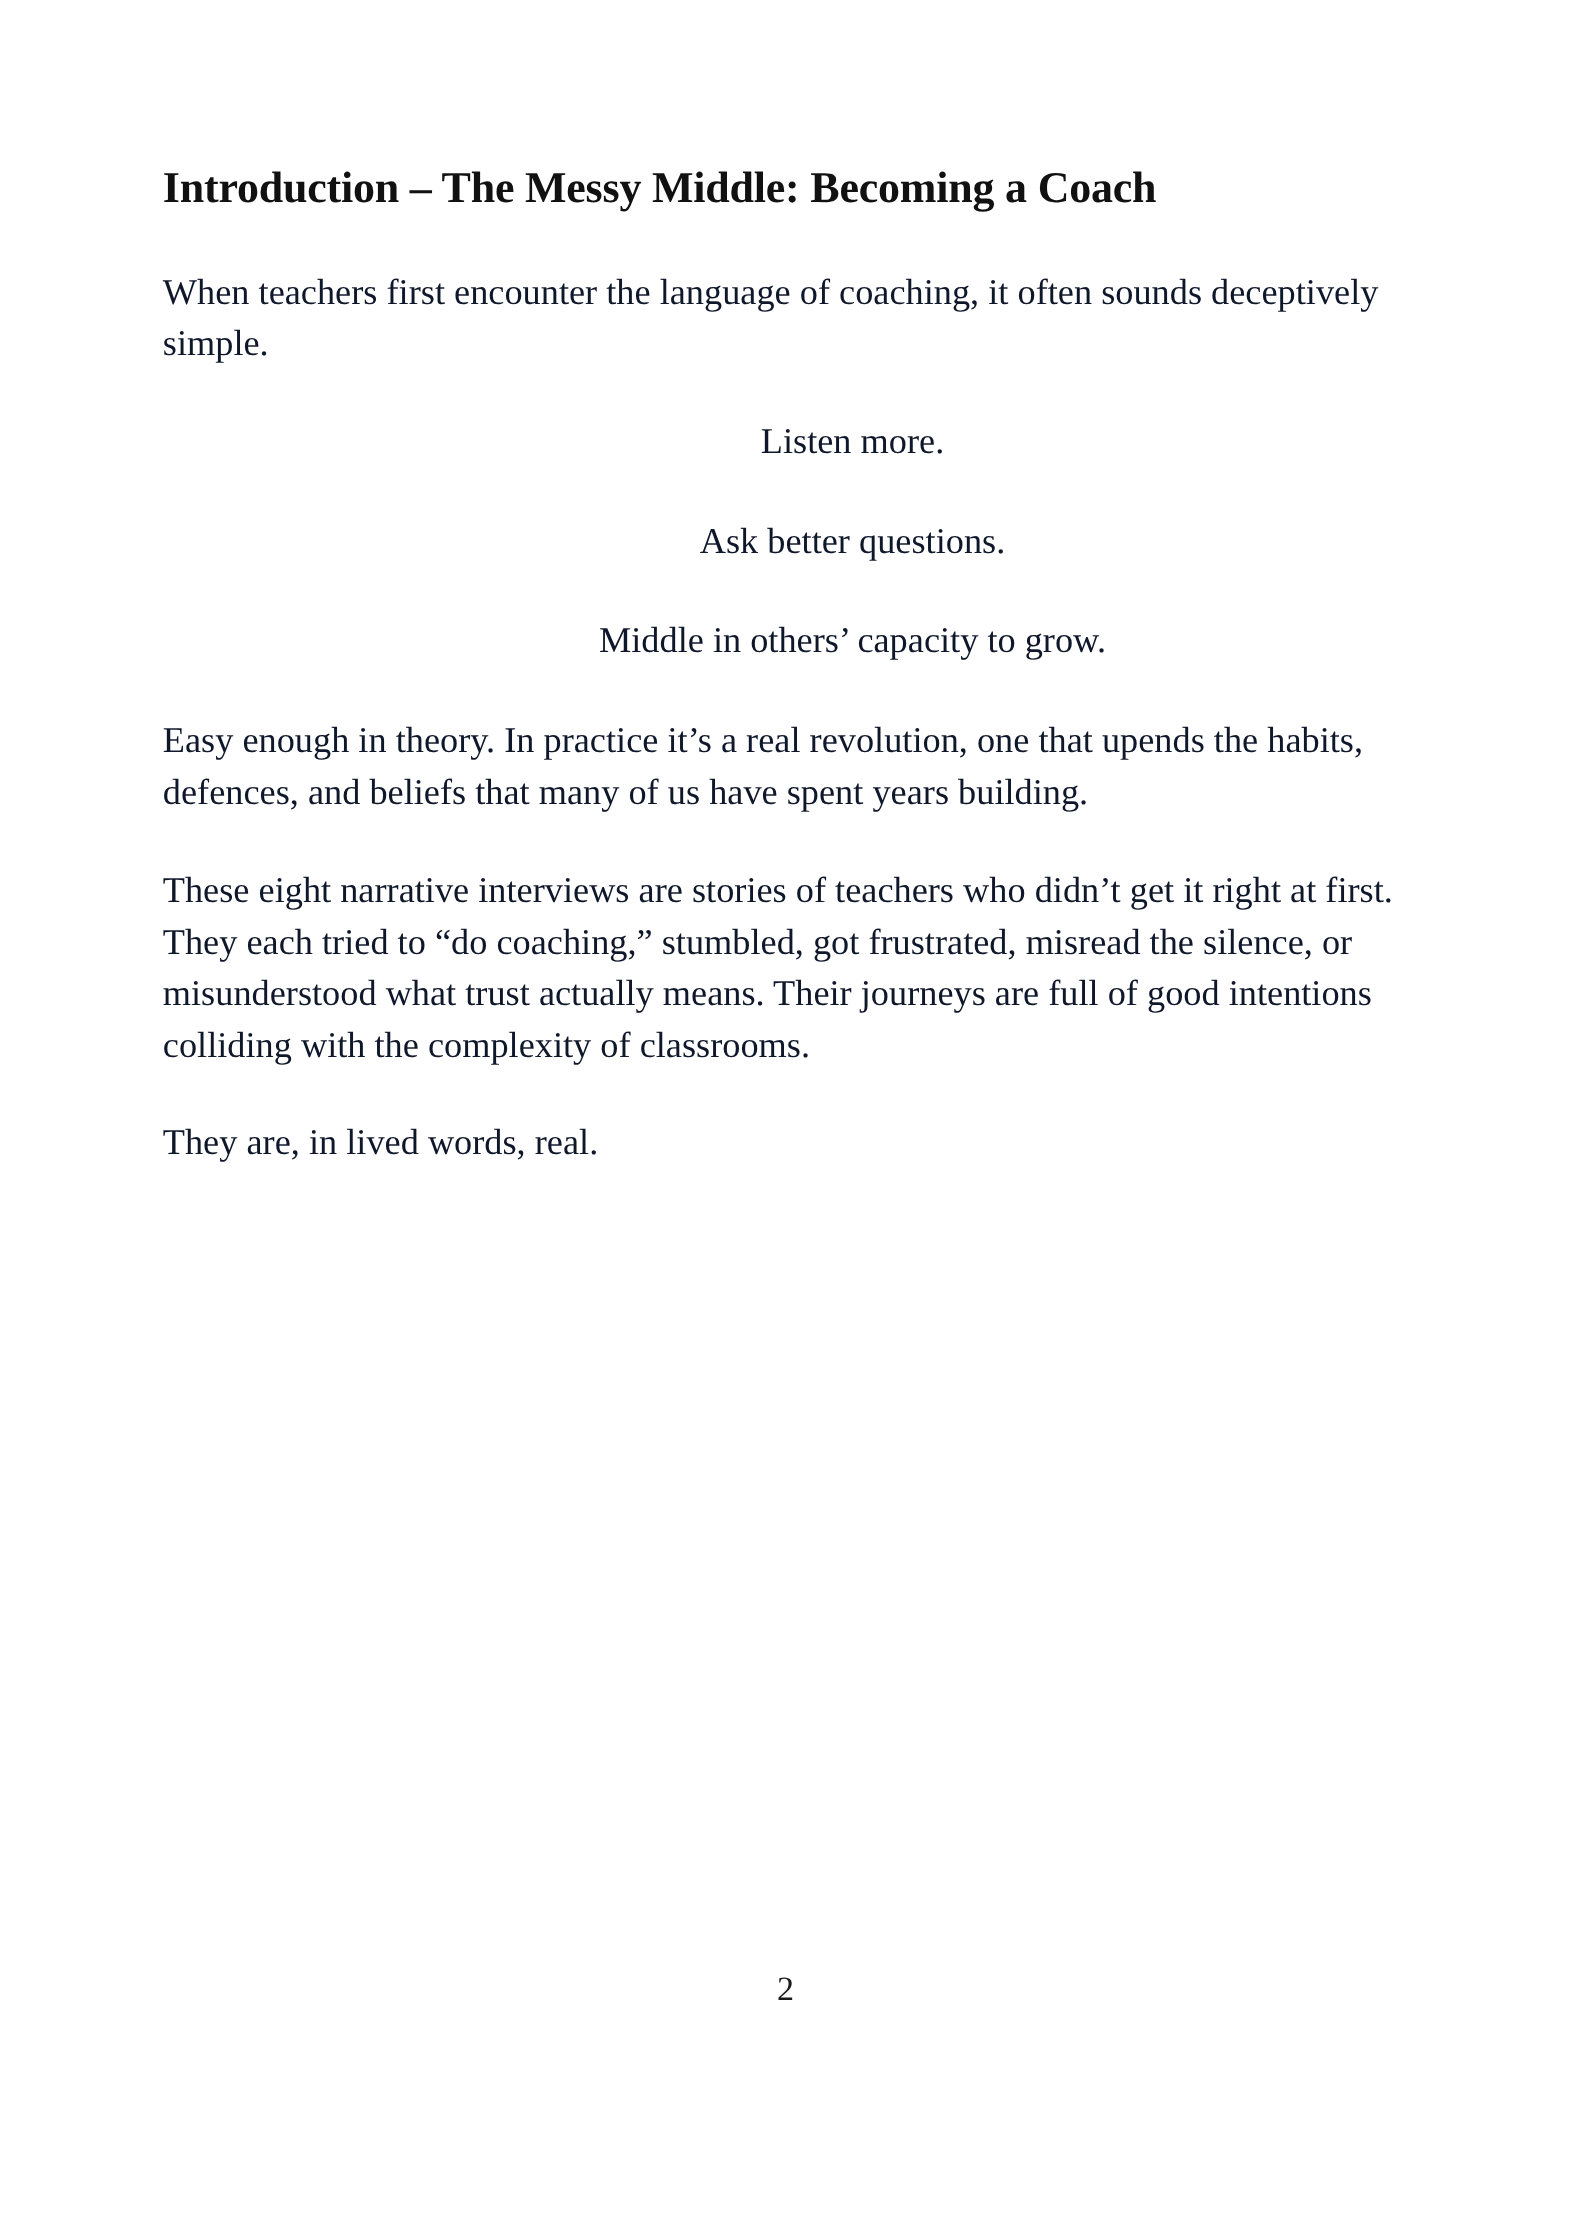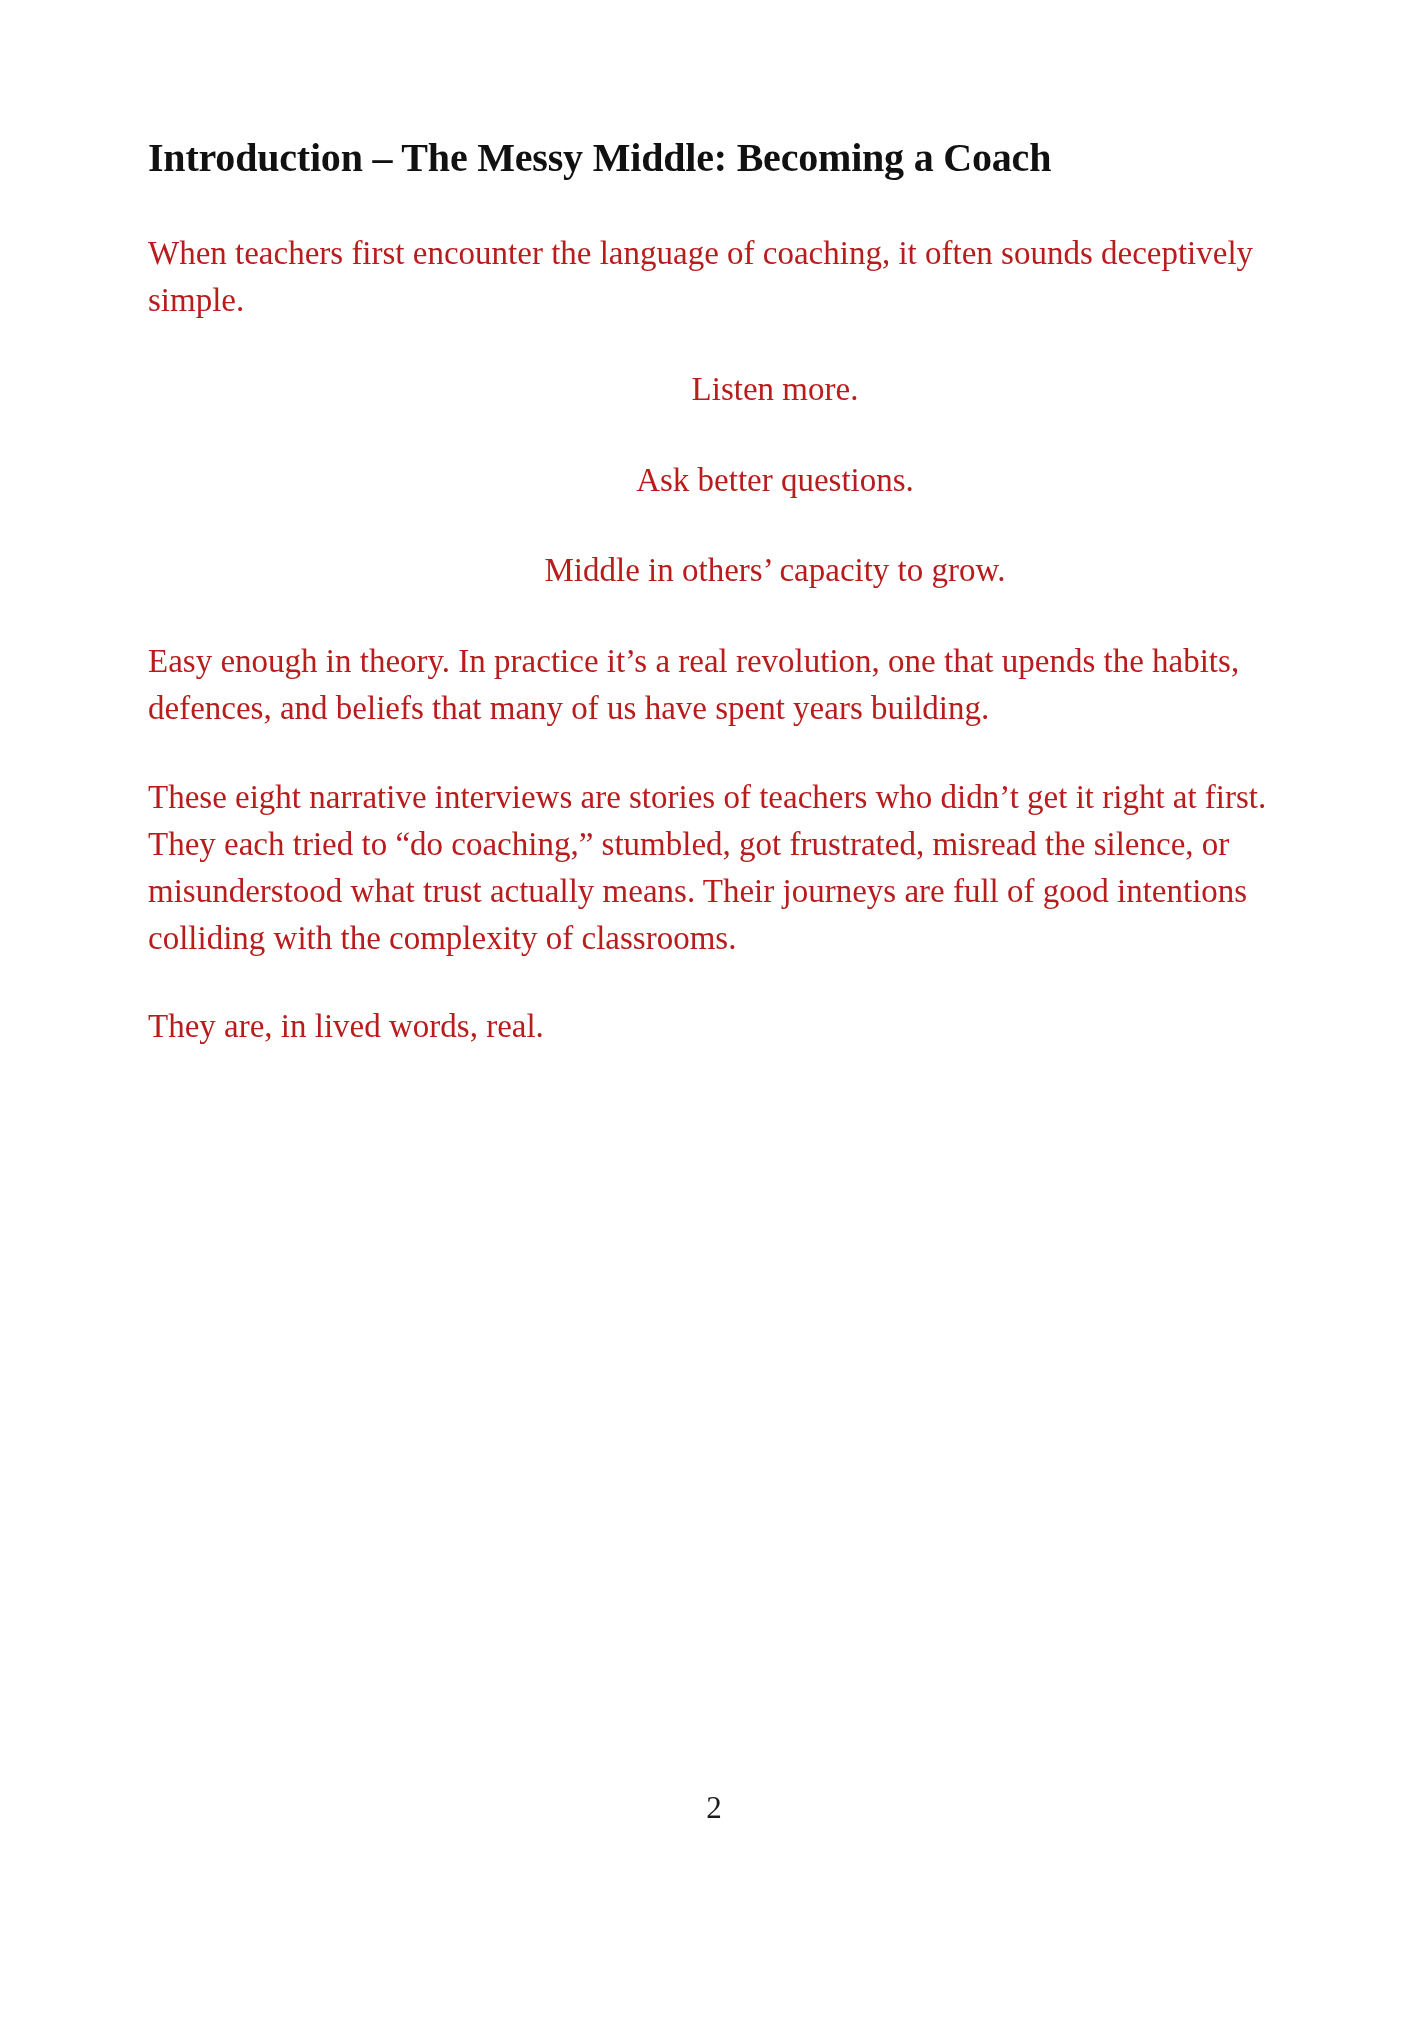--- a/index.html
+++ b/index.html
@@ -14,36 +14,36 @@
     background: #ffffff;
     margin: 0 auto;
     box-sizing: border-box;
     font-family: "Liberation Serif", "DejaVu Serif", serif;
     color: #1a1a1a;
     overflow: hidden;
   }
   .content {
     position: absolute;
     left: 148px;
-    top: 132px;
+    top: 145px;
     width: 1132px;
   }
   .doc-title {
     font-size: 40px;
     font-weight: bold;
     line-height: 1.3;
     margin: 0 0 46px 0;
     letter-spacing: -0.2px;
     color: #111111;
   }
   .para {
     font-size: 33px;
     line-height: 1.42;
     margin: 0 0 42px 0;
-    color: #b91c1c;
+    color: #0f172a;
   }
   .para.indented {
     margin-left: 122px;
     margin-bottom: 44px;
     text-align: center;
   }
   .italic {
   }
   .page-number {
     position: absolute;

